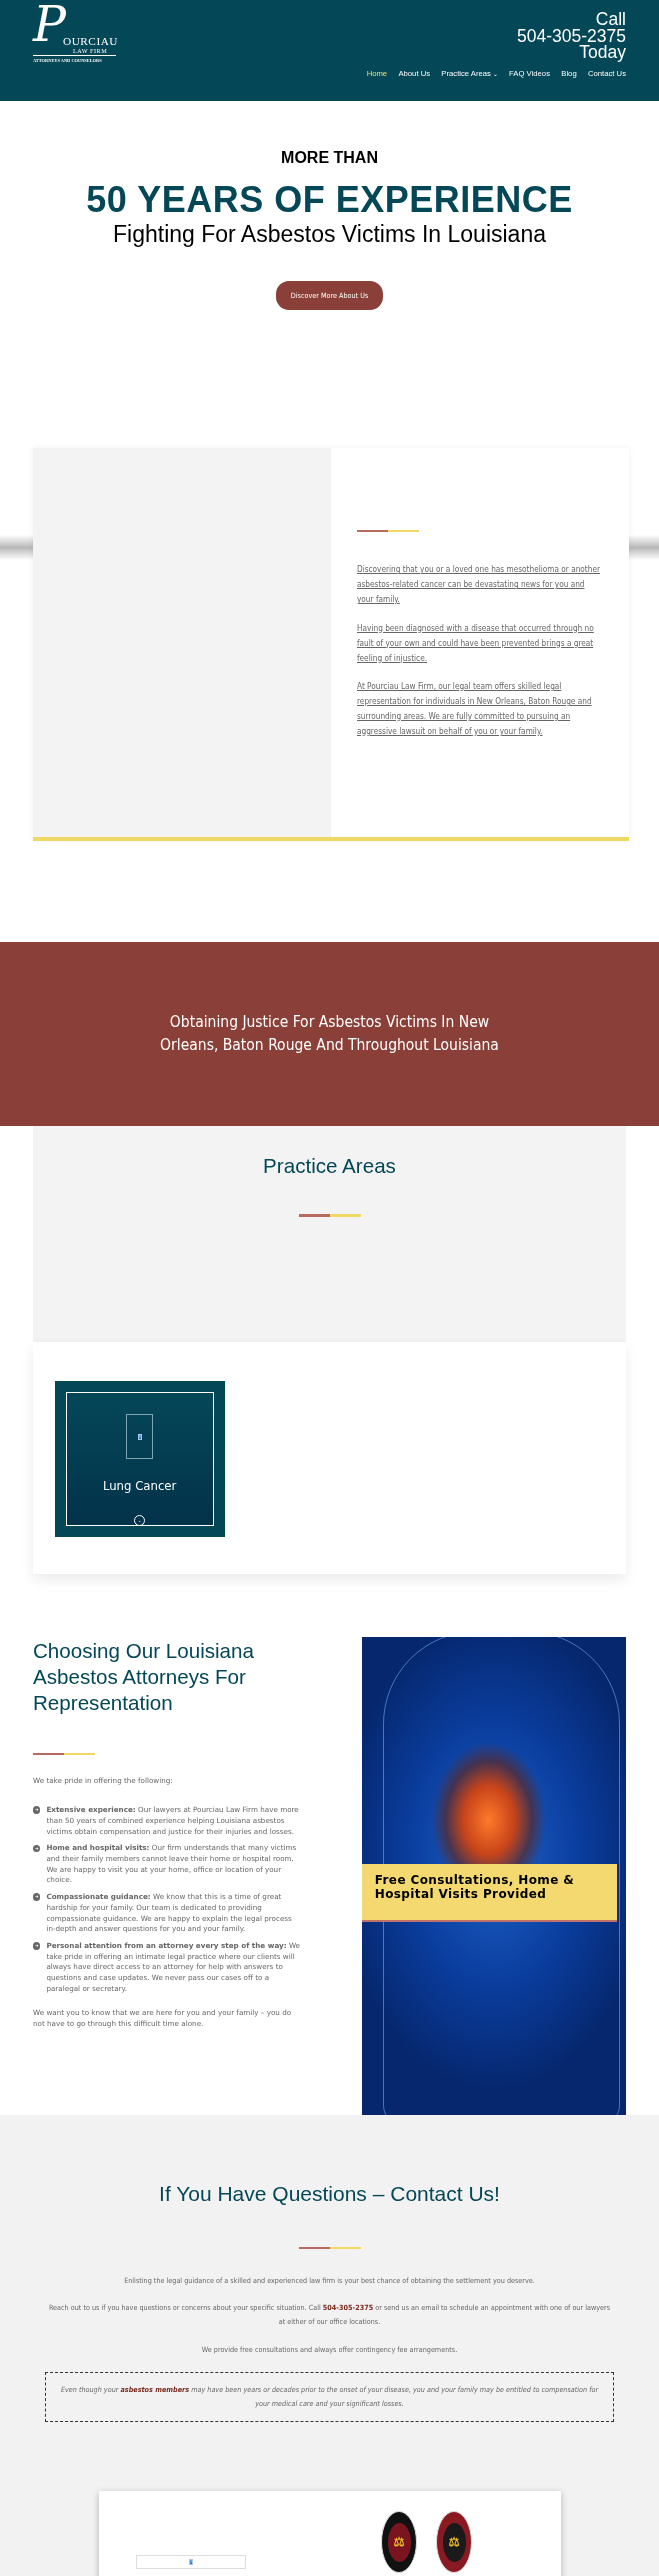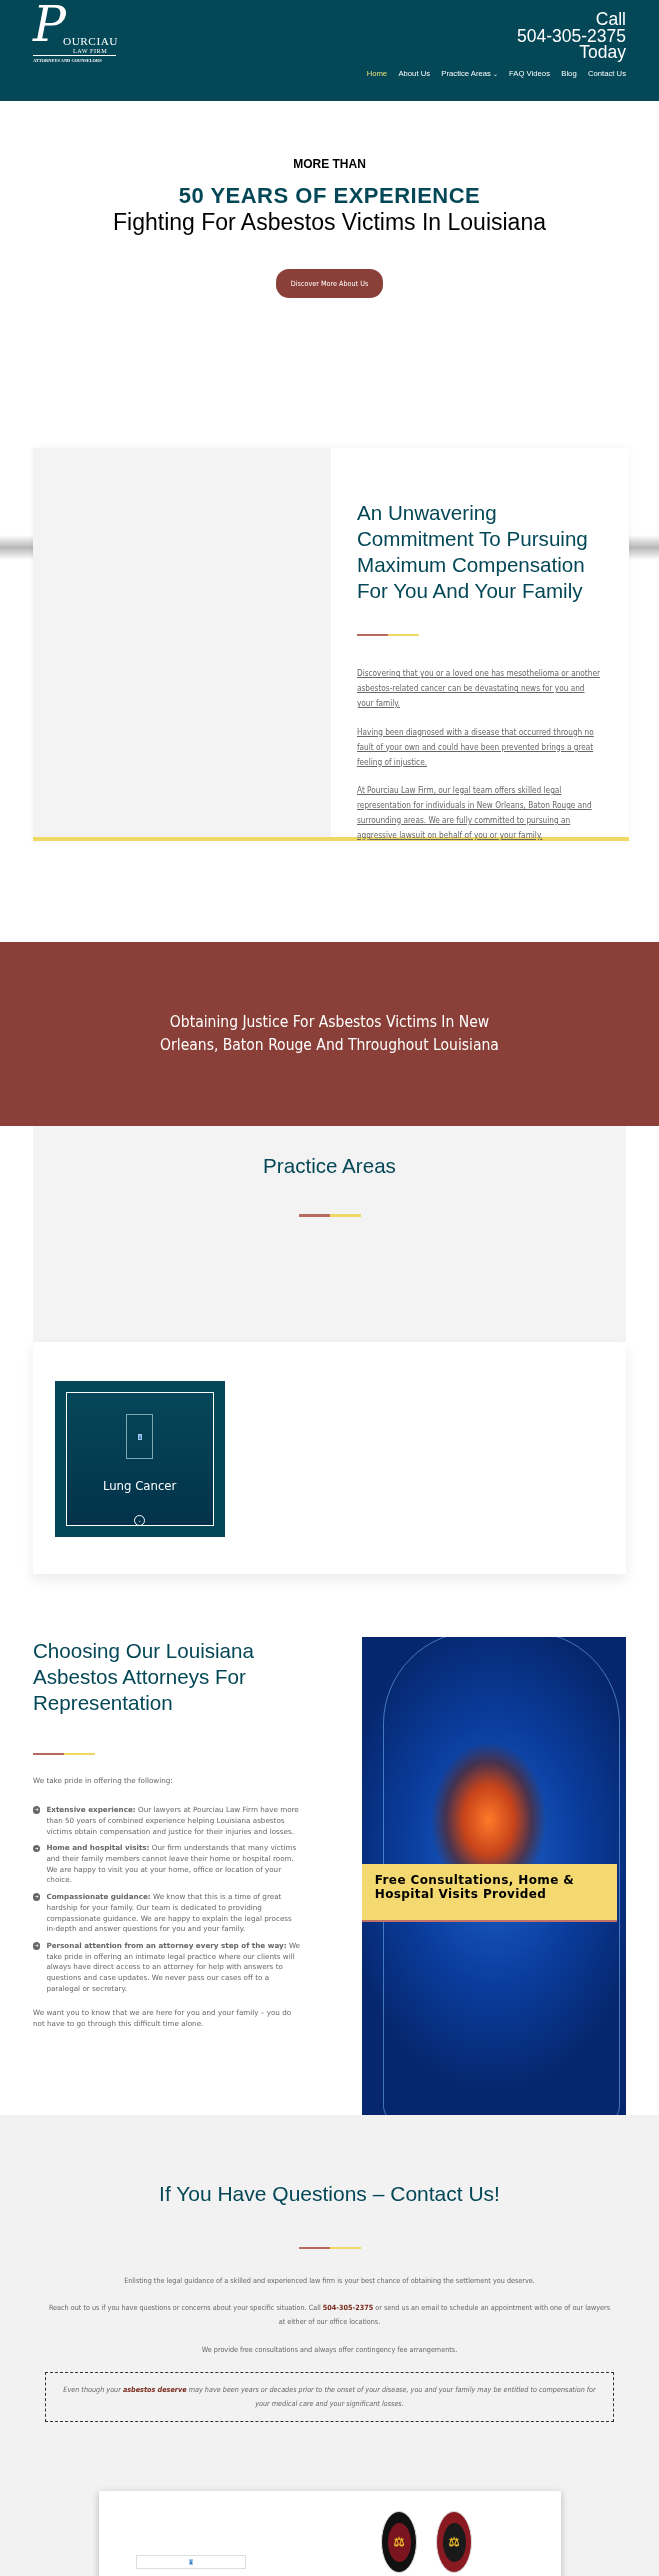--- a/index.html
+++ b/index.html
@@ -15,22 +15,22 @@
   .logo-rule { position: absolute; left: 0; top: 51px; width: 83px; height: 1px; background: #fff; }
   .logo-tag { position: absolute; left: 0; top: 54px; font-family: "Liberation Serif", serif; font-weight: bold; font-size: 4.4px; white-space: nowrap; }
   .call { position: absolute; right: 33px; top: 11.3px; text-align: right; color: #fff; font-family: "Liberation Sans", sans-serif; font-size: 17.5px; line-height: 16.5px; }
   .nav { position: absolute; right: 33px; top: 69px; display: flex; gap: 11.3px; font-family: "Liberation Sans", sans-serif; font-size: 7.7px; }
   .nav-item { color: #fff; text-decoration: none; white-space: nowrap; }
   .nav-item.active { color: #e9e07c; }
   .chev { font-size: 5.7px; margin-left: 2.1px; }
 
   
   .hero { text-align: center; padding-top: 24px; height: 326px; position: relative; }
-  .hero-pre { font-family: "Liberation Sans", sans-serif; font-weight: bold; font-size: 12px; color: #000; margin-top: 8px; }
-  .hero-title { font-family: "Liberation Sans", sans-serif; font-weight: bold; font-size: 22px; color: #044756; margin-top: 12.4px; letter-spacing: 0.5px; }
+  .hero-pre { font-family: "Liberation Sans", sans-serif; font-weight: bold; font-size: 16px; color: #000; margin-top: 0; }
+  .hero-title { font-family: "Liberation Sans", sans-serif; font-weight: bold; font-size: 36px; color: #044756; margin-top: 12.4px; letter-spacing: 0.5px; }
   .hero-sub { font-family: "Liberation Sans", sans-serif; font-size: 23px; color: #000; margin-top: 0; line-height: 26px; }
   .btn-red { display: inline-block; background: #8a4038; color: #fff; font-family: "DejaVu Sans Condensed", "DejaVu Sans", sans-serif; font-size: 7.2px; padding: 9.8px 14.4px; border-radius: 13px; text-decoration: none; margin-top: 34px; }
 
   
   .commit-wrap { position: relative; height: 495px; }
   .commit-band { position: absolute; left: 0; right: 0; top: 108px; height: 25px; background: linear-gradient(#fff, #b8b8b8 50%, #fff); }
   .commit { position: absolute; left: 33px; top: 20.6px; width: 596px; height: 393px; background: #fff; box-shadow: 0 0 6.2px rgba(0,0,0,0.06); display: flex; border-bottom: 4.6px solid #f0d864; }
   .commit-img { width: 298px; background: #f3f3f3; }
   .commit-text { padding: 52px 27px 0 26px; flex: 1; }
   .h-teal { font-family: "Liberation Sans", sans-serif; color: #044756; font-weight: normal; }
@@ -124,21 +124,20 @@
     <div class="hero-sub">Fighting For Asbestos Victims In Louisiana</div>
     <a class="btn-red">Discover More About Us</a>
   </div>
 </section>
 
 <section class="commit-wrap">
   <div class="commit-band"></div>
   <div class="commit">
     <div class="commit-img"></div>
     <div class="commit-text">
-      <h2 class="h-teal">An Unwavering Commitment To Pursuing Maximum Compensation For You And Your Family</h2>
       <div class="divider">
           <span></span>
           <span></span>
         </div>
       <p>Discovering that you or a loved one has mesothelioma or another asbestos-related cancer can be devastating news for you and your family.</p>
       <p>Having been diagnosed with a disease that occurred through no fault of your own and could have been prevented brings a great feeling of injustice.</p>
       <p>At Pourciau Law Firm, our legal team offers skilled legal representation for individuals in New Orleans, Baton Rouge and surrounding areas. We are fully committed to pursuing an aggressive lawsuit on behalf of you or your family.</p>
     </div>
   </div>
 </section>
@@ -195,21 +194,21 @@
 <section class="questions">
   <h2 class="h-teal">If You Have Questions – Contact Us!</h2>
   <div class="divider center">
       <span></span>
       <span></span>
     </div>
   <p class="q-p">Enlisting the legal guidance of a skilled and experienced law firm is your best chance of obtaining the settlement you deserve.</p>
   <p class="q-p"><span>Reach out to us if you have questions or concerns about your specific situation. Call </span><a>504-305-2375</a><span> or send us an email to schedule an appointment with one of our lawyers at either of our office locations.</span></p>
   <p class="q-p">We provide free consultations and always offer contingency fee arrangements.</p>
   <div class="q-quote">
-    <p><span>Even though your </span><a>asbestos deserve</a><span> may have been years or decades prior to the onset of your disease, you and your family may be entitled to compensation for your medical care and your significant losses.</span></p>
+    <p><span>Even though your </span><a>asbestos members</a><span> may have been years or decades prior to the onset of your disease, you and your family may be entitled to compensation for your medical care and your significant losses.</span></p>
   </div>
 
   <div class="badge-box">
     <div class="badge-field" style="left:37px;top:64px;width:110px;">
         <div class="img-ph">?</div>
       </div>
     <div class="seal" style="left:282px;top:20.6px;background:#111;color:#fff;border:1px solid #ddd;">
       <div class="seal-inner" style="background:#7a1520;">⚖</div>
     </div>
     <div class="seal" style="left:337px;top:20.6px;background:#8a1a22;color:#fff;border:1px solid #ddd;">

